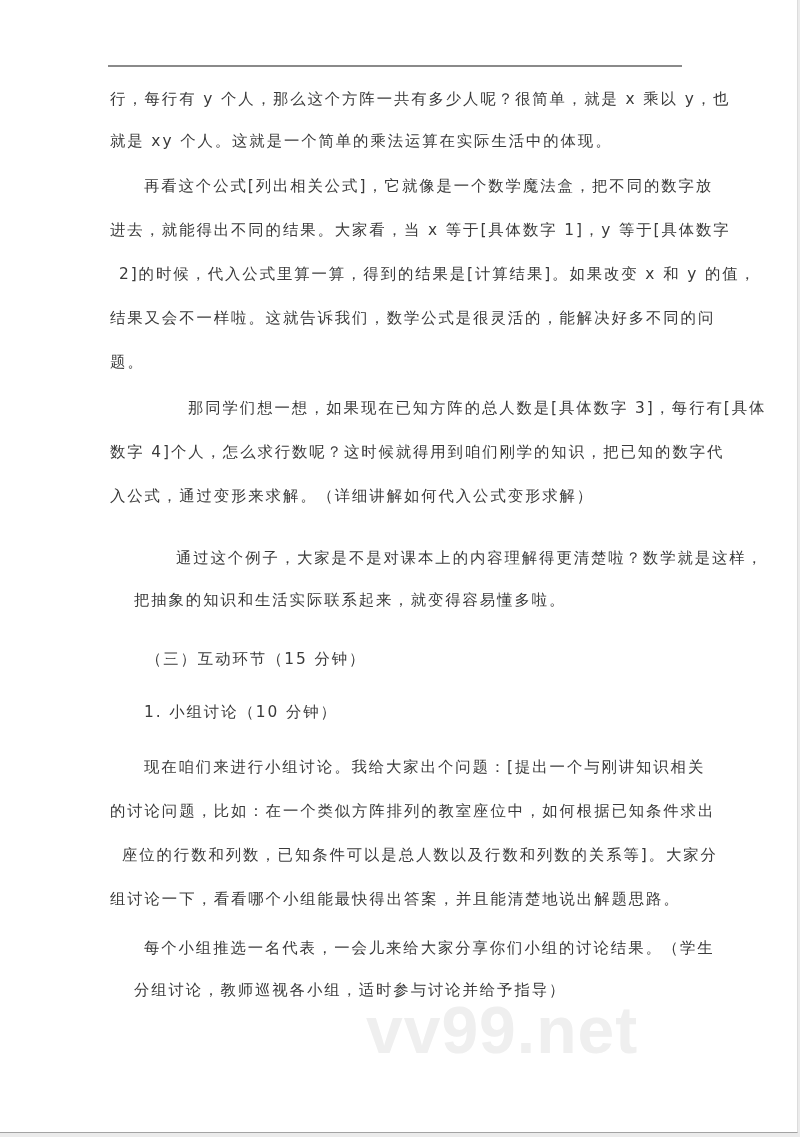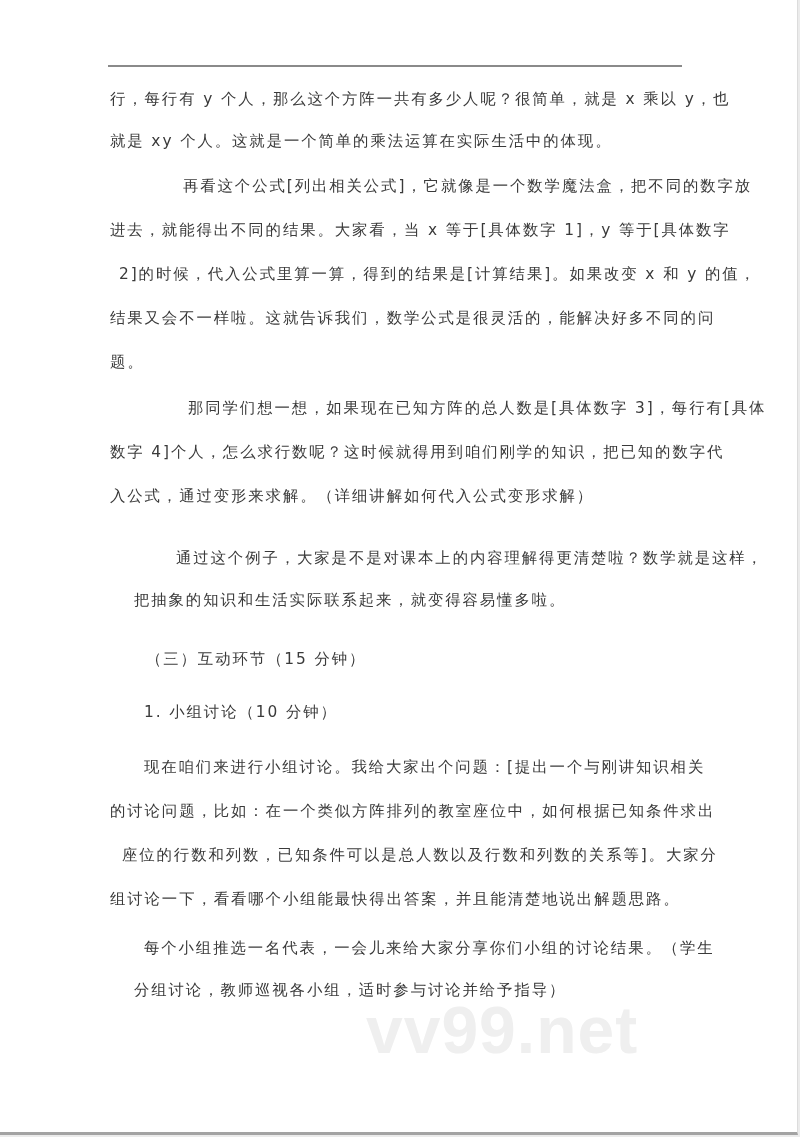--- a/index.html
+++ b/index.html
@@ -3,21 +3,21 @@
 <meta charset="utf-8">
 <style>
   html, body { margin: 0; padding: 0; }
   body {
     width: 800px; height: 1137px; background: #ebebeb;
     position: relative; overflow: hidden;
     font-family: "DejaVu Sans", "Liberation Sans", sans-serif;
   }
   .page {
     position: absolute; left: 0; top: 0; width: 797px; height: 1132px;
-    background: #ffffff; border-right: 1px solid #dcdcdc; border-bottom: 3px solid #a3a3a3;
+    background: #ffffff; border-right: 1px solid #dcdcdc; border-bottom: 1px solid #a3a3a3;
   }
   .header-rule {
     position: absolute; left: 108px; top: 65px; width: 574px; height: 2px; background: #8a8a8a;
   }
   .line {
     position: absolute; left: 110px; font-size: 15.4px; color: #3a3a3a;
     letter-spacing: 1.9px; white-space: nowrap; line-height: 20px;
   }
   .watermark {
     position: absolute; left: 366px; top: 992px; font-size: 66px; font-weight: bold;
@@ -25,21 +25,21 @@
   }
 </style>
 </head>
 <body>
 
 <div class="page">
   <div class="header-rule"></div>
   <div id="lines">
       <div class="line" style="top: 89px; left: 110px;">行，每行有 y 个人，那么这个方阵一共有多少人呢？很简单，就是 x 乘以 y，也</div>
       <div class="line" style="top: 131px; left: 110px;">就是 xy 个人。这就是一个简单的乘法运算在实际生活中的体现。</div>
-      <div class="line" style="top: 176px; left: 144px; margin-left: 39px;">再看这个公式[列出相关公式]，它就像是一个数学魔法盒，把不同的数字放</div>
+      <div class="line" style="top: 176px; left: 144px;">再看这个公式[列出相关公式]，它就像是一个数学魔法盒，把不同的数字放</div>
       <div class="line" style="top: 220px; left: 110px;">进去，就能得出不同的结果。大家看，当 x 等于[具体数字 1]，y 等于[具体数字</div>
       <div class="line" style="top: 264px; left: 110px; margin-left: 9px;">2]的时候，代入公式里算一算，得到的结果是[计算结果]。如果改变 x 和 y 的值，</div>
       <div class="line" style="top: 308px; left: 110px;">结果又会不一样啦。这就告诉我们，数学公式是很灵活的，能解决好多不同的问</div>
       <div class="line" style="top: 352px; left: 110px;">题。</div>
       <div class="line" style="top: 398px; left: 144px; margin-left: 44px;">那同学们想一想，如果现在已知方阵的总人数是[具体数字 3]，每行有[具体</div>
       <div class="line" style="top: 442px; left: 110px;">数字 4]个人，怎么求行数呢？这时候就得用到咱们刚学的知识，把已知的数字代</div>
       <div class="line" style="top: 486px; left: 110px;">入公式，通过变形来求解。（详细讲解如何代入公式变形求解）</div>
       <div class="line" style="top: 548px; left: 144px; margin-left: 32px;">通过这个例子，大家是不是对课本上的内容理解得更清楚啦？数学就是这样，</div>
       <div class="line" style="top: 590px; left: 110px; margin-left: 24px;">把抽象的知识和生活实际联系起来，就变得容易懂多啦。</div>
       <div class="line" style="top: 649px; left: 146px;">（三）互动环节（15 分钟）</div>

